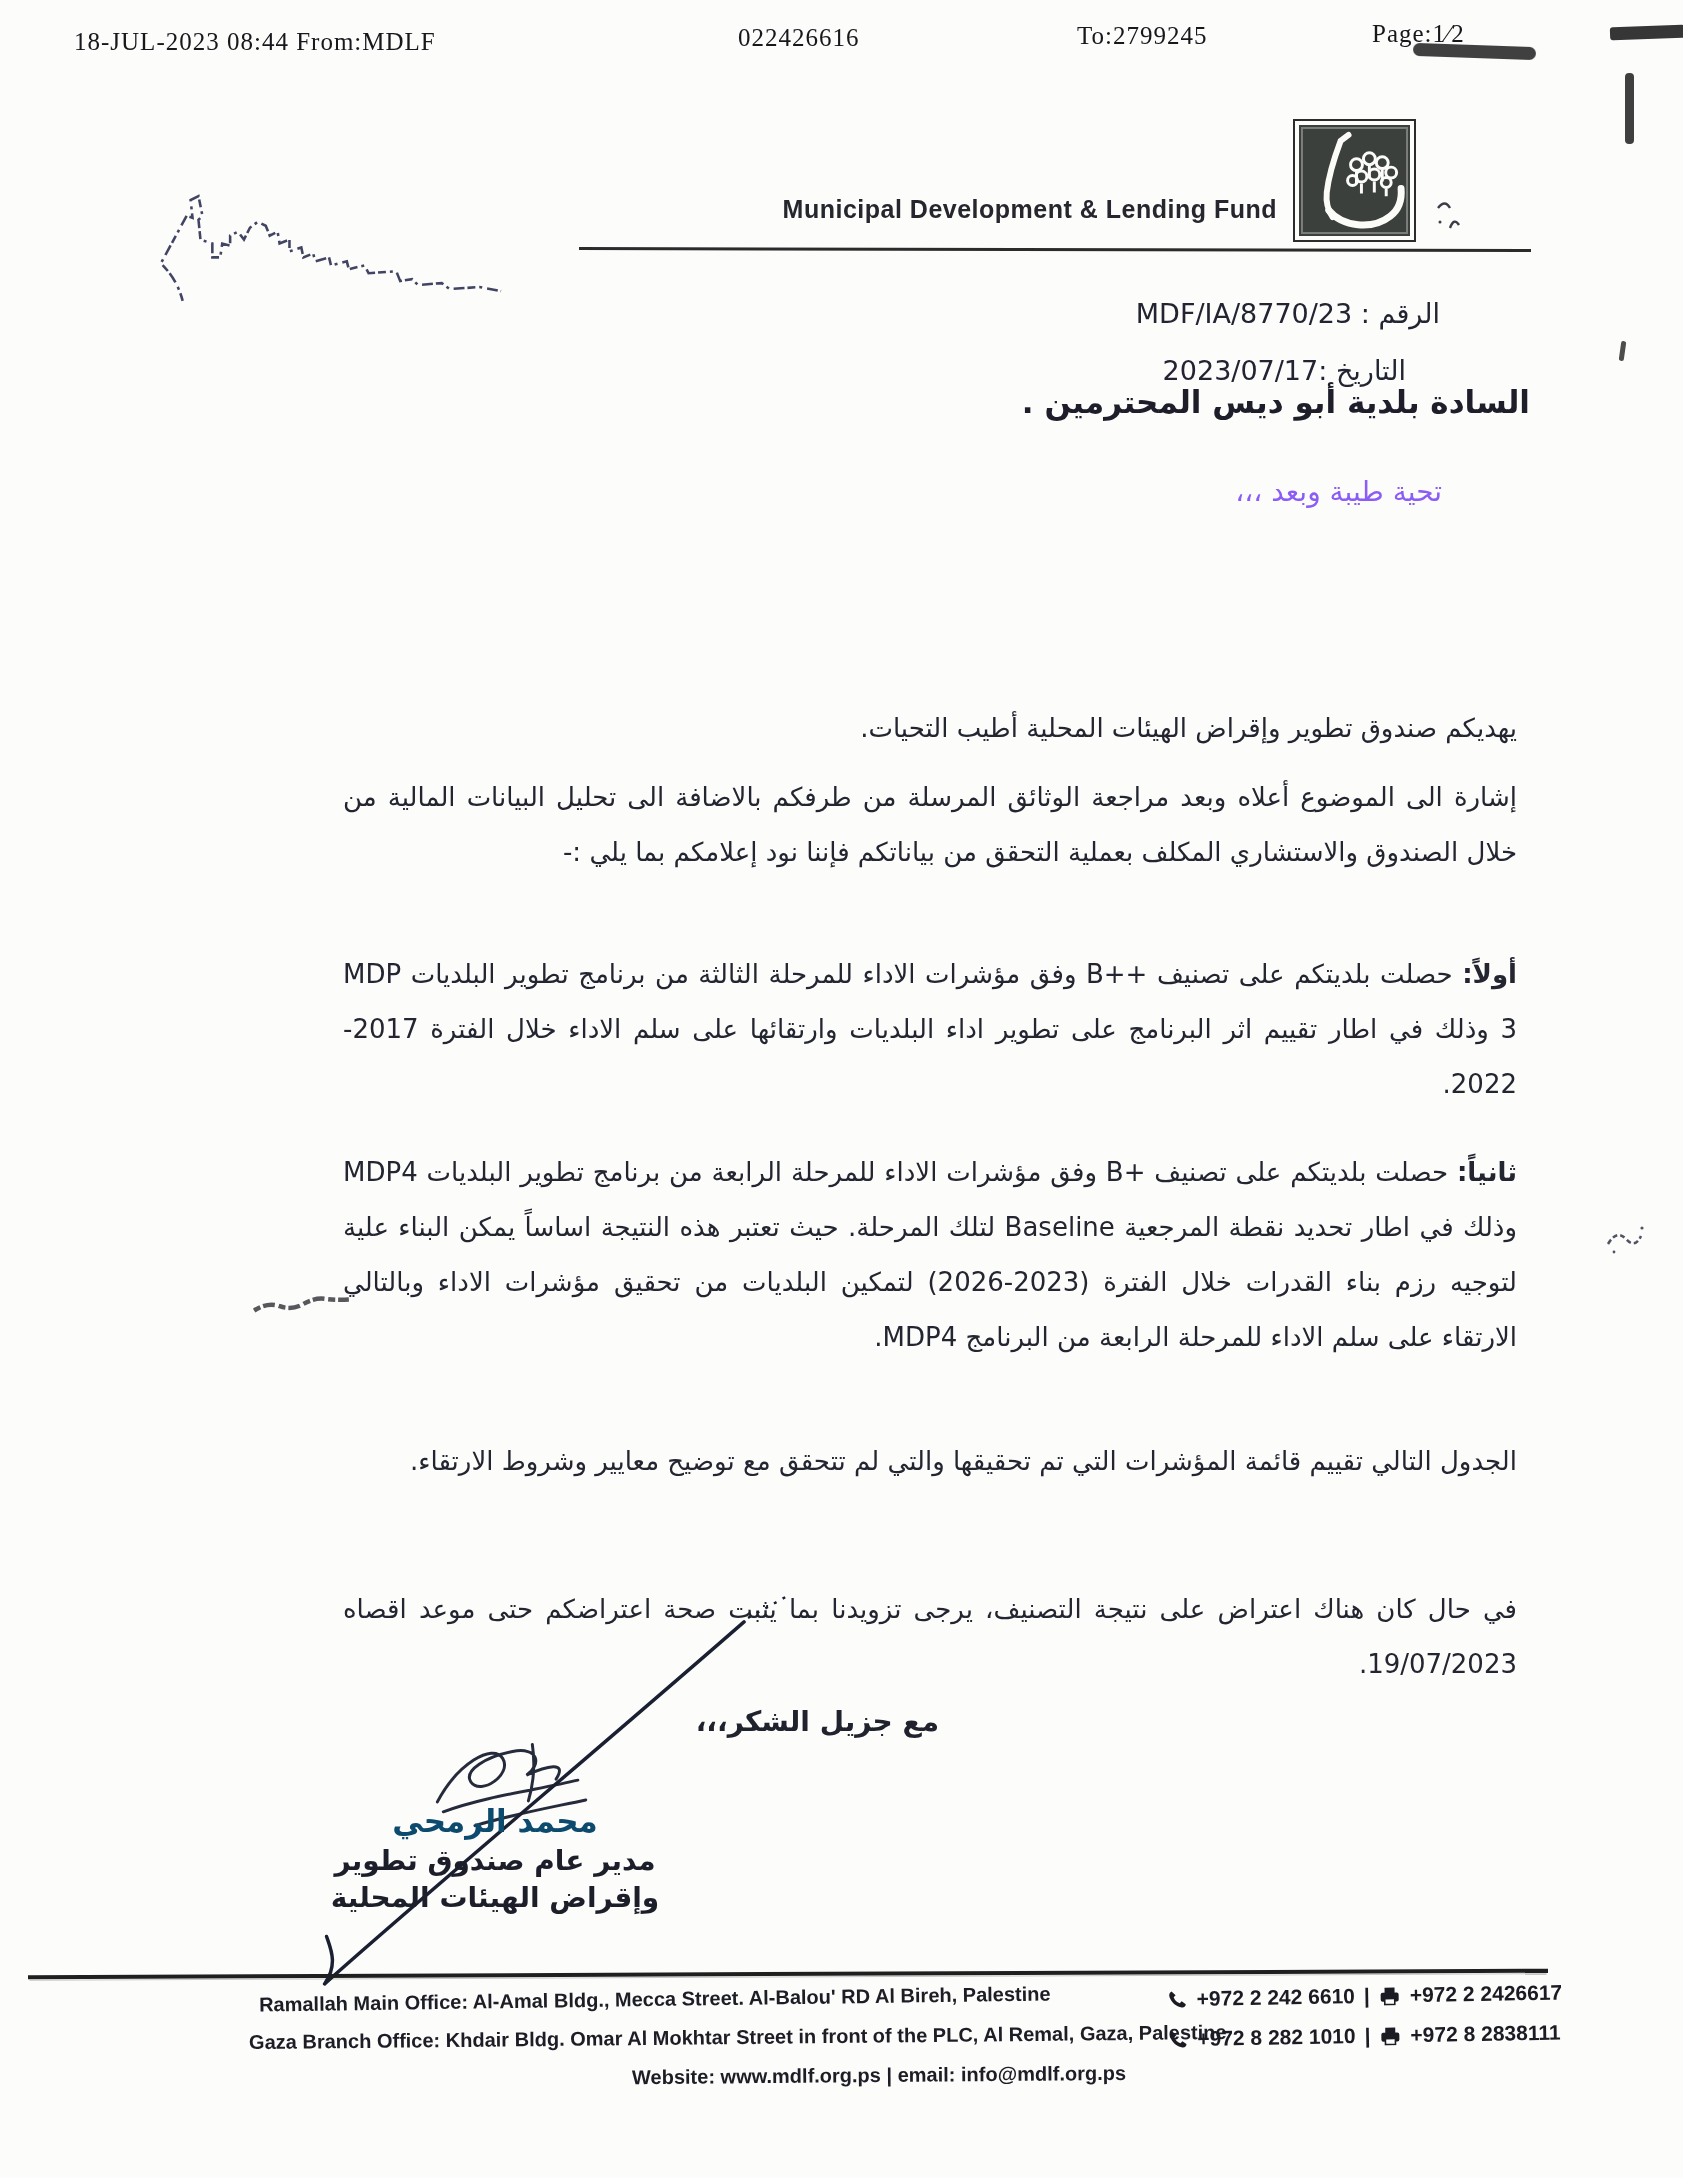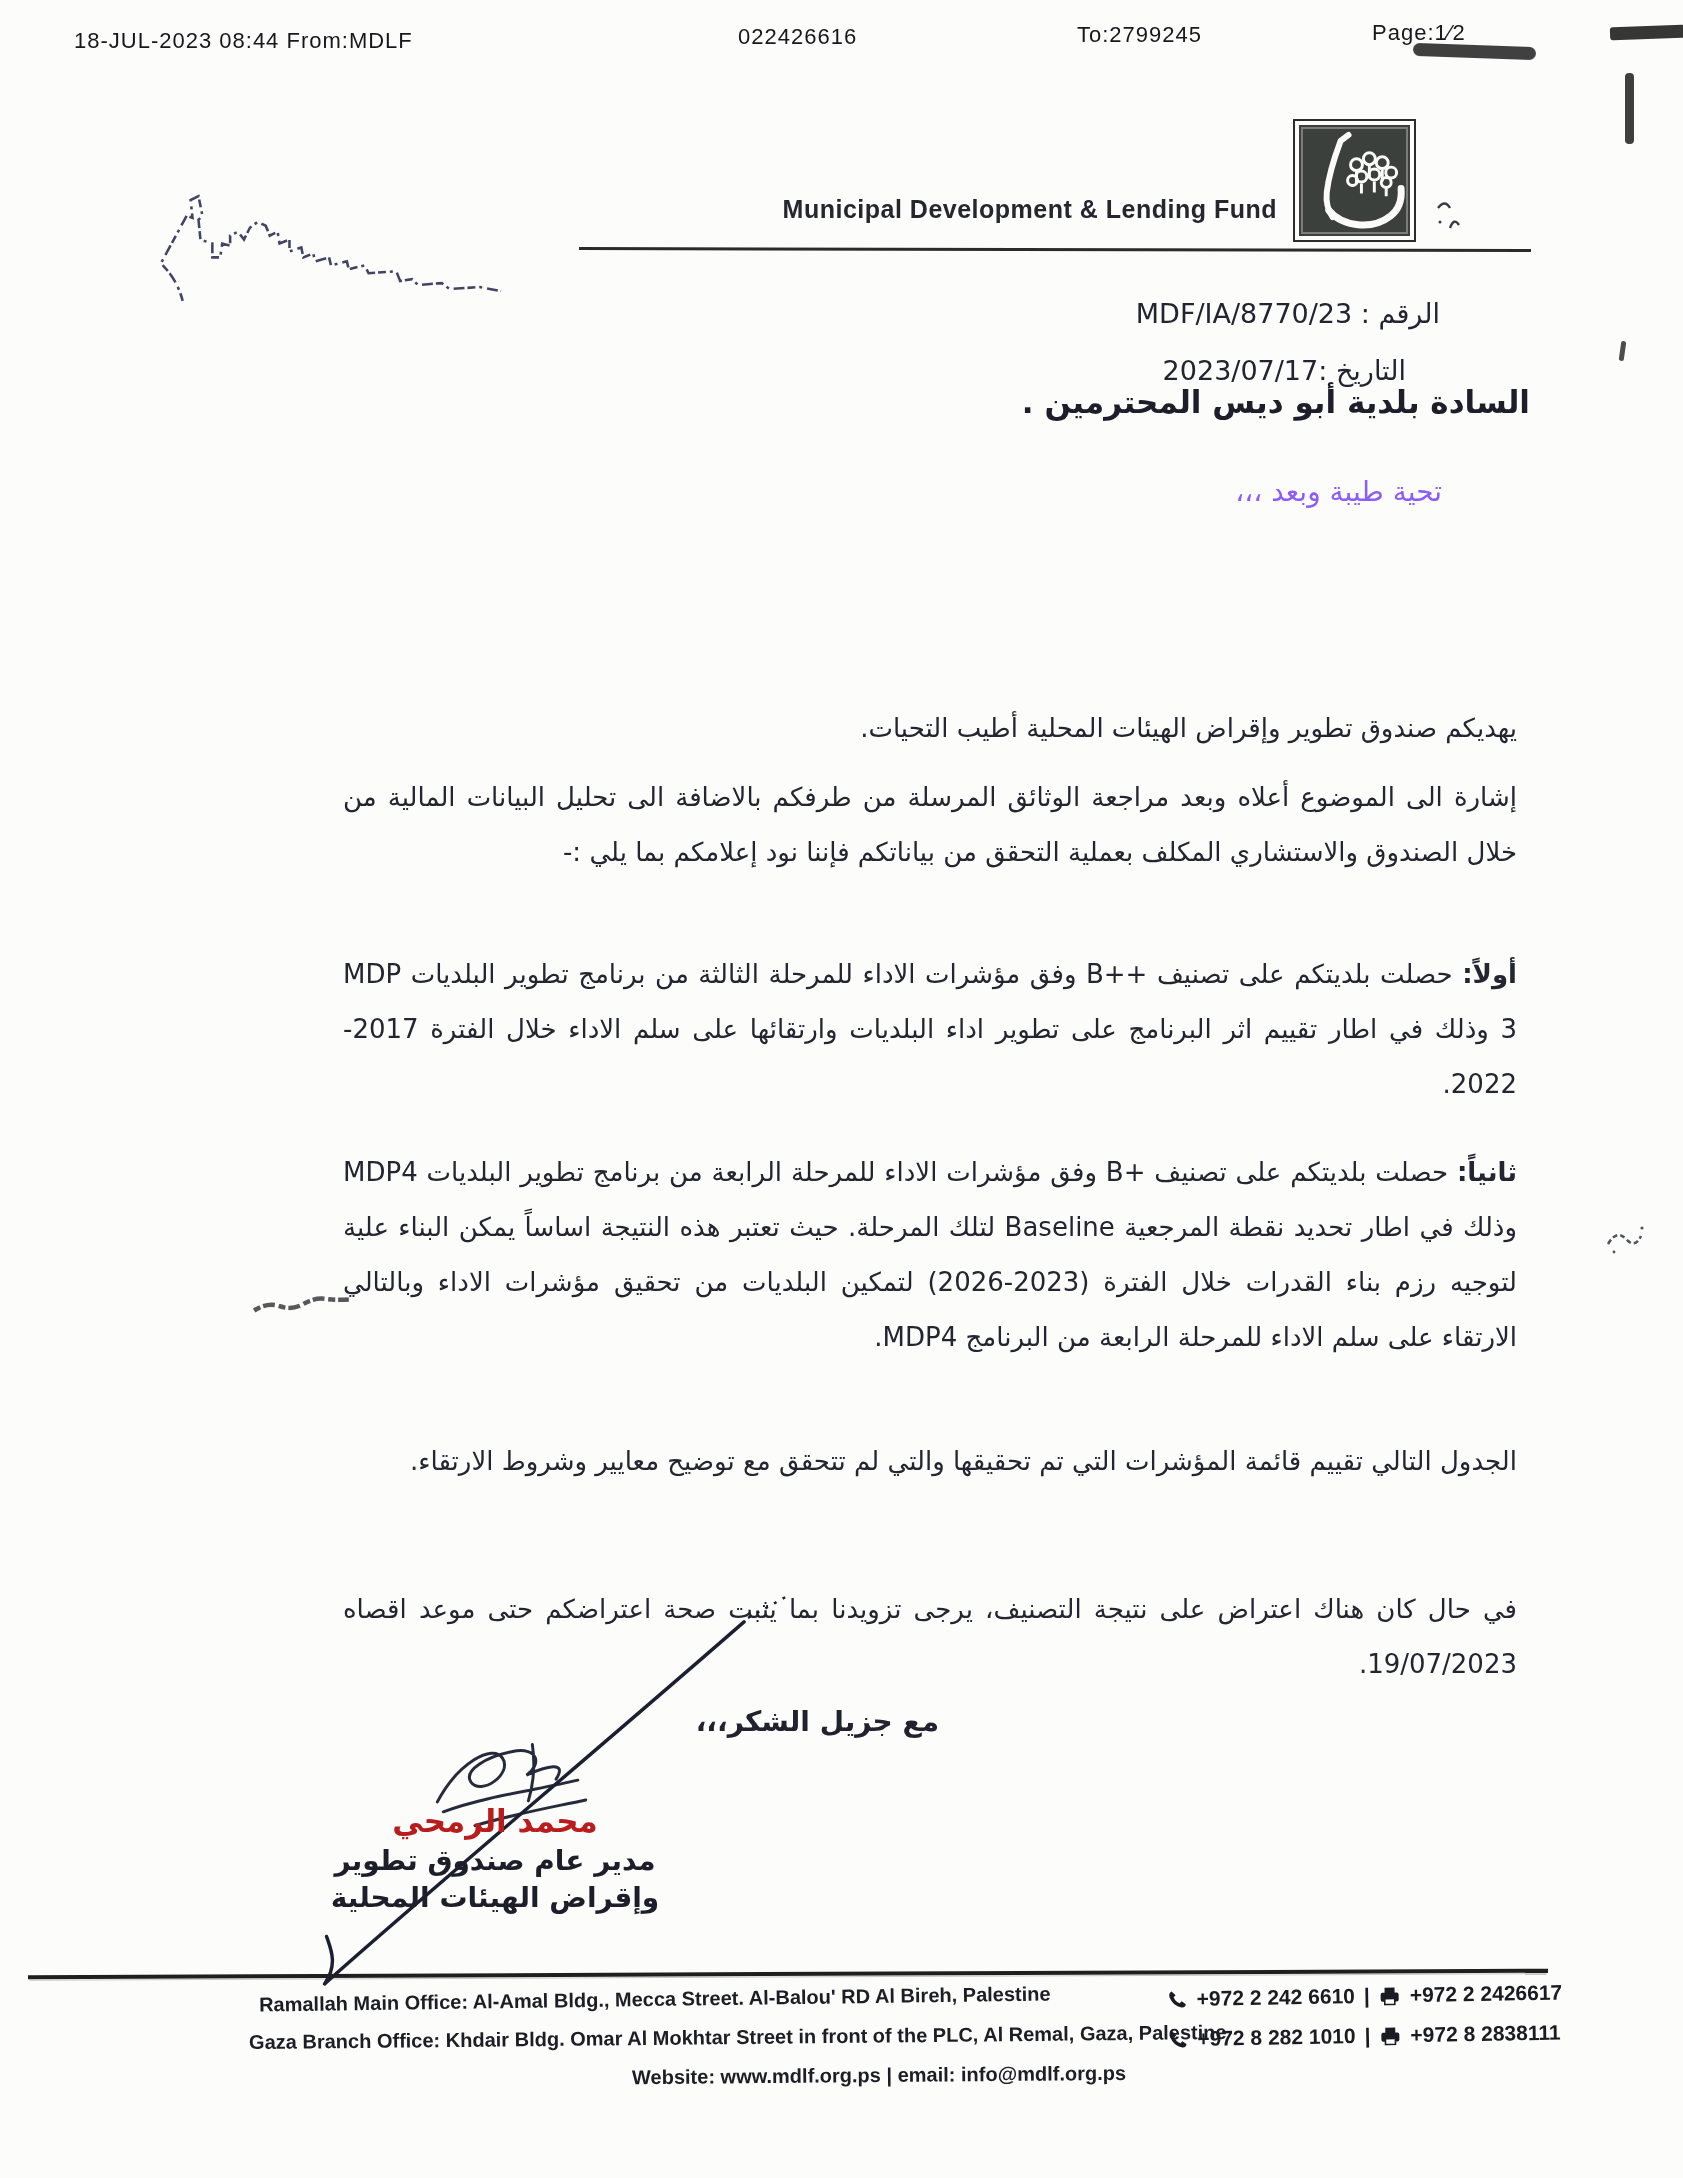--- a/index.html
+++ b/index.html
@@ -1,35 +1,35 @@
 <!DOCTYPE html>
 <html lang="ar"><head>
 <meta charset="utf-8">
 <style>
   html,body{margin:0;padding:0;background:#e9e9e7;}
   .page{position:relative;width:1683px;height:2178px;background:#fcfcfb;overflow:hidden;
         font-family:"DejaVu Sans",sans-serif;color:#23242e;border-right:2px solid #d8d8d5;}
   .abs{position:absolute;}
-  .fax{font-family:Liberation Sans, sans-serif;font-size:22px;color:#17171c;letter-spacing:1px;white-space:nowrap;}
+  .fax{font-family:Liberation Serif, serif;font-size:25px;color:#17171c;letter-spacing:1px;white-space:nowrap;}
   .ar{direction:rtl;unicode-bidi:plaintext;}
   .b{font-weight:bold;}
   .org-ar{font-size:31px;font-weight:bold;color:#1e1f28;white-space:nowrap;}
   .org-en{font-size:25px;font-weight:bold;color:#26262e;letter-spacing:0.5px;white-space:nowrap;
           font-family:"Liberation Sans",sans-serif;}
   .metaline{font-size:27px;color:#222431;white-space:nowrap;margin-top:25px;}
   .addressee{font-size:31px;font-weight:bold;color:#1d1e2a;white-space:nowrap;}
   .greeting{font-size:28px;color:#8b5cf6;white-space:nowrap;margin-left:12px;}
   .col{left:327px;width:1206px;}
   .subject{font-weight:bold;font-size:30px;color:#1d1e2a;text-align:center;}
   .subject .ln{display:inline-block;text-decoration:underline;text-decoration-thickness:2.5px;
                text-underline-offset:12px;line-height:73px;}
   p.body{margin:16px;font-size:26px;line-height:55px;color:#232530;text-align:justify;text-align-last:right;}
   p.single{text-align:right;}
   .closing{font-size:28px;font-weight:bold;color:#20222d;white-space:nowrap;}
-  .sig-name{font-size:31px;font-weight:bold;line-height:42px;color:#b91c1c;text-align:center;}
+  .sig-name{font-size:31px;font-weight:bold;line-height:42px;color:#0c4a6e;text-align:center;}
   .sig-title{font-size:28px;font-weight:bold;line-height:37px;color:#1c1e29;text-align:center;}
   .logo-frame{border:2.5px solid #2c2c2c;background:#fdfdfc;padding:4px;}
   .logo-inner{width:111px;height:111px;background:#3b403d;}
   .hr-header{left:579px;top:248px;width:952px;height:3px;background:#2b2b2b;transform:rotate(.12deg);}
   .hr-footer{left:28px;top:1972px;width:1520px;height:3.5px;background:#1f1f1f;transform:rotate(-.25deg);
              box-shadow:0 3px 0 -1.5px rgba(40,40,40,.25);}
   .foot-en{font-family:"Liberation Sans",sans-serif;font-weight:bold;font-size:20px;color:#1d1d26;white-space:nowrap;}
   .phones{font-family:"Liberation Sans",sans-serif;font-weight:bold;font-size:21px;color:#1b1b24;white-space:nowrap;}
   .phones .row{display:flex;align-items:center;gap:9px;height:40px;}
   .smudge-page{left:1413px;top:45px;width:123px;height:13px;background:#2c2c2c;border-radius:7px;

